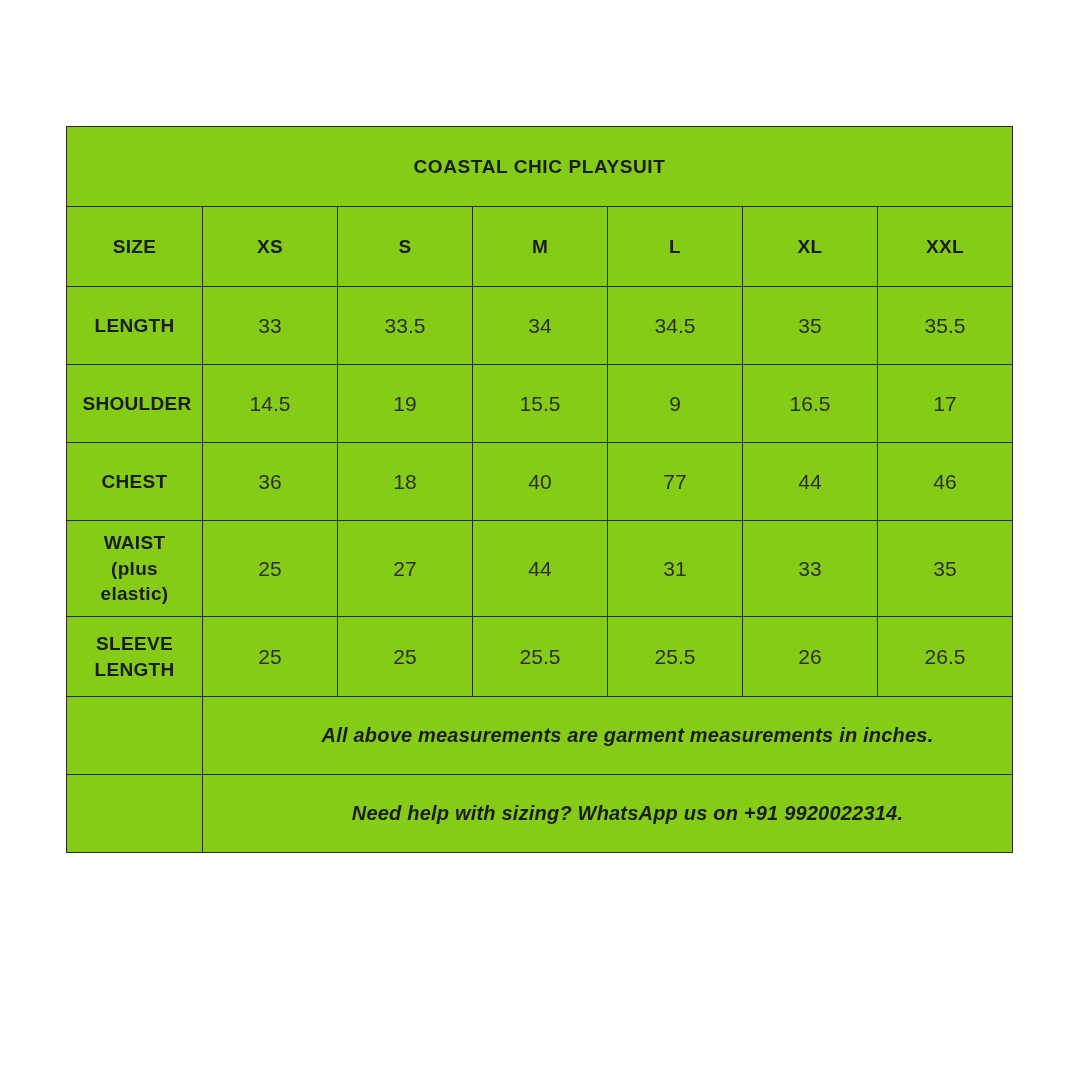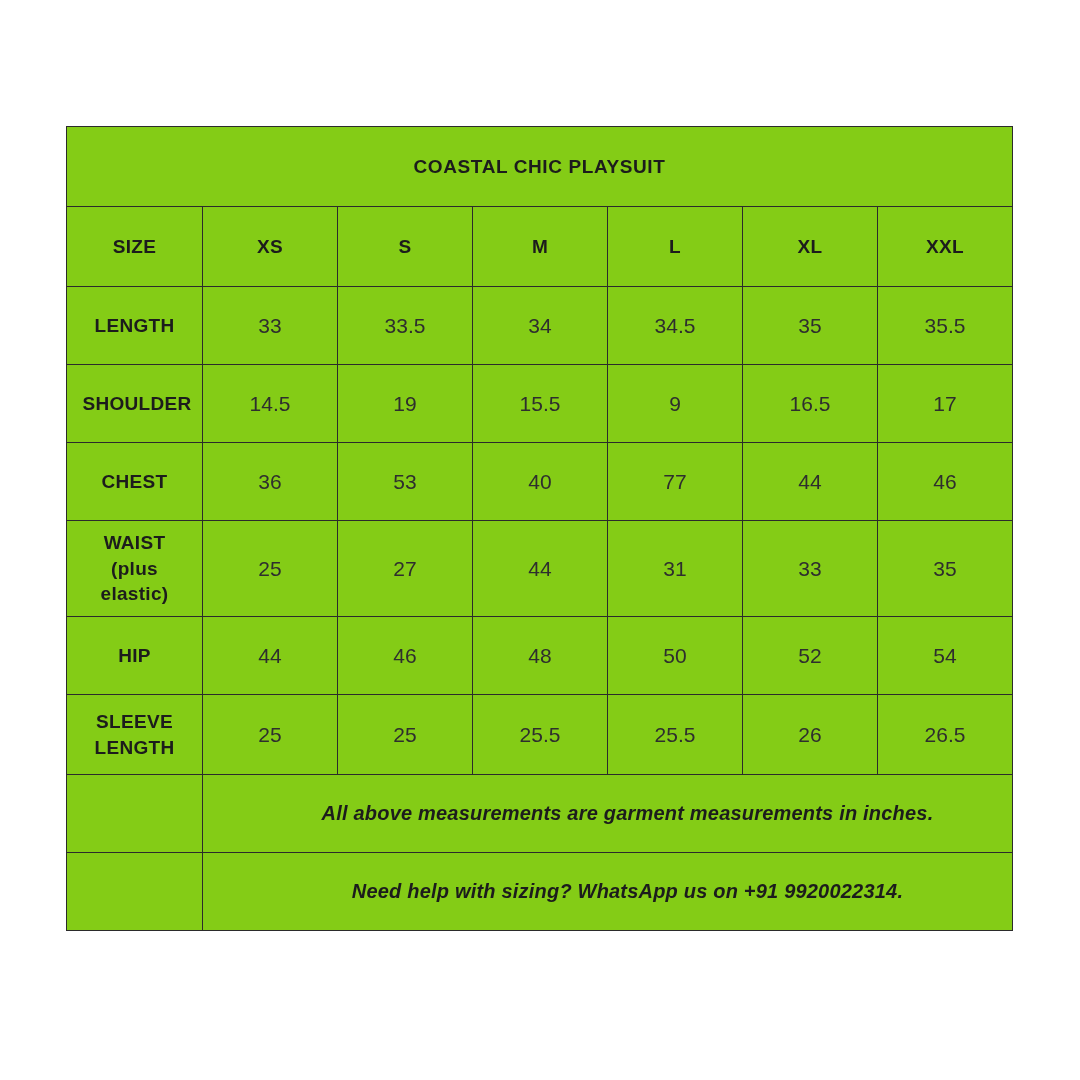--- a/index.html
+++ b/index.html
@@ -121,46 +121,37 @@
       <td><span class="value-text">19</span></td>
       <td><span class="value-text">15.5</span></td>
       <td><span class="value-text">9</span></td>
       <td><span class="value-text">16.5</span></td>
       <td><span class="value-text">17</span></td>
     </tr>
 
     <tr class="r-data">
       <td><span class="label-text">CHEST</span></td>
       <td><span class="value-text">36</span></td>
-      <td><span class="value-text">53</span></td>
+      <td><span class="value-text">18</span></td>
       <td><span class="value-text">40</span></td>
       <td><span class="value-text">77</span></td>
       <td><span class="value-text">44</span></td>
       <td><span class="value-text">46</span></td>
     </tr>
 
     <tr class="r-waist">
       <td><span class="label-text">WAIST (plus elastic)</span></td>
       <td><span class="value-text">25</span></td>
       <td><span class="value-text">27</span></td>
       <td><span class="value-text">44</span></td>
       <td><span class="value-text">31</span></td>
       <td><span class="value-text">33</span></td>
       <td><span class="value-text">35</span></td>
     </tr>
 
-    <tr class="r-data">
-      <td><span class="label-text">HIP</span></td>
-      <td><span class="value-text">44</span></td>
-      <td><span class="value-text">46</span></td>
-      <td><span class="value-text">48</span></td>
-      <td><span class="value-text">50</span></td>
-      <td><span class="value-text">52</span></td>
-      <td><span class="value-text">54</span></td>
-    </tr>
 
     <tr class="r-sleeve">
       <td><span class="label-text">SLEEVE LENGTH</span></td>
       <td><span class="value-text">25</span></td>
       <td><span class="value-text">25</span></td>
       <td><span class="value-text">25.5</span></td>
       <td><span class="value-text">25.5</span></td>
       <td><span class="value-text">26</span></td>
       <td><span class="value-text">26.5</span></td>
     </tr>

